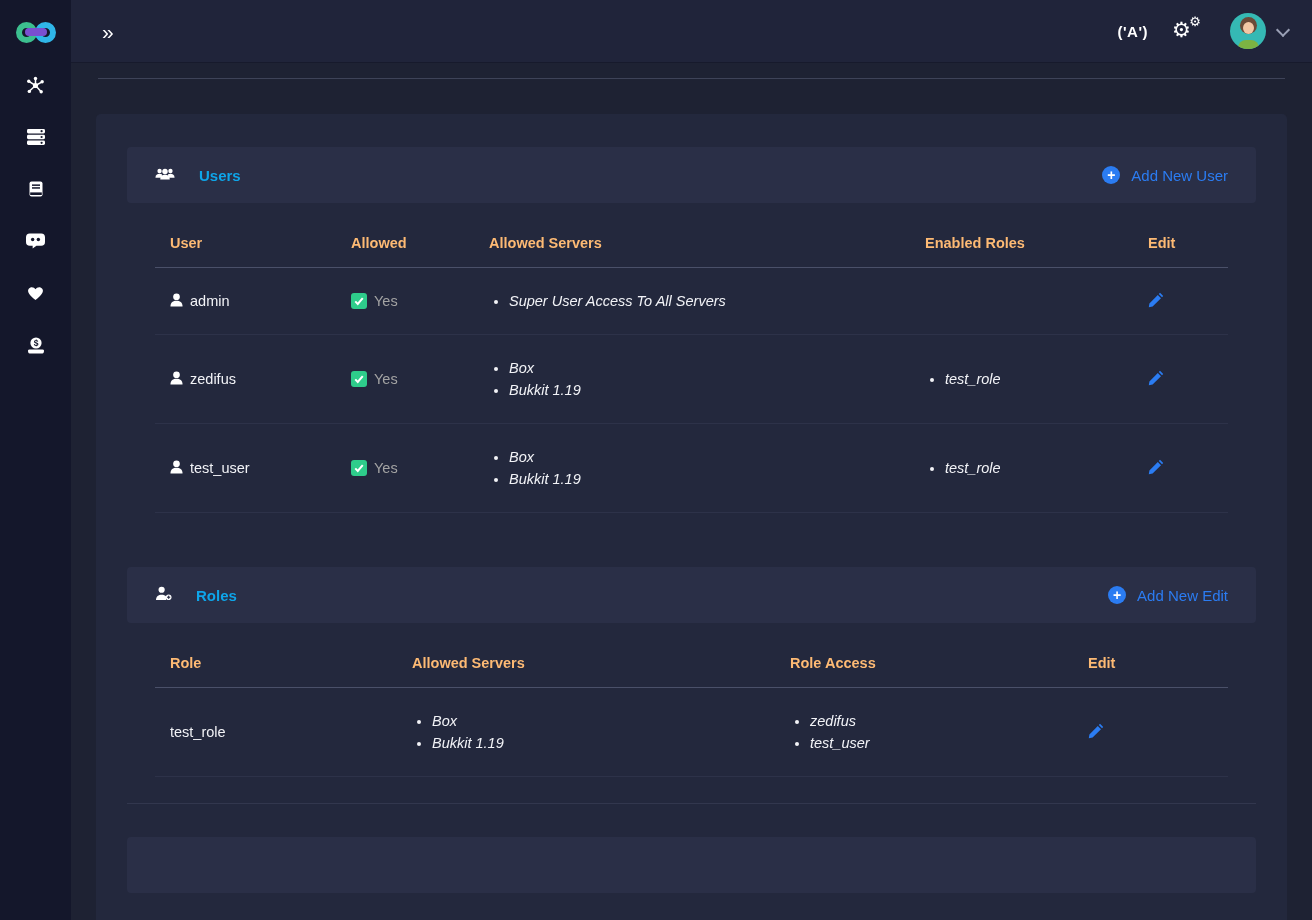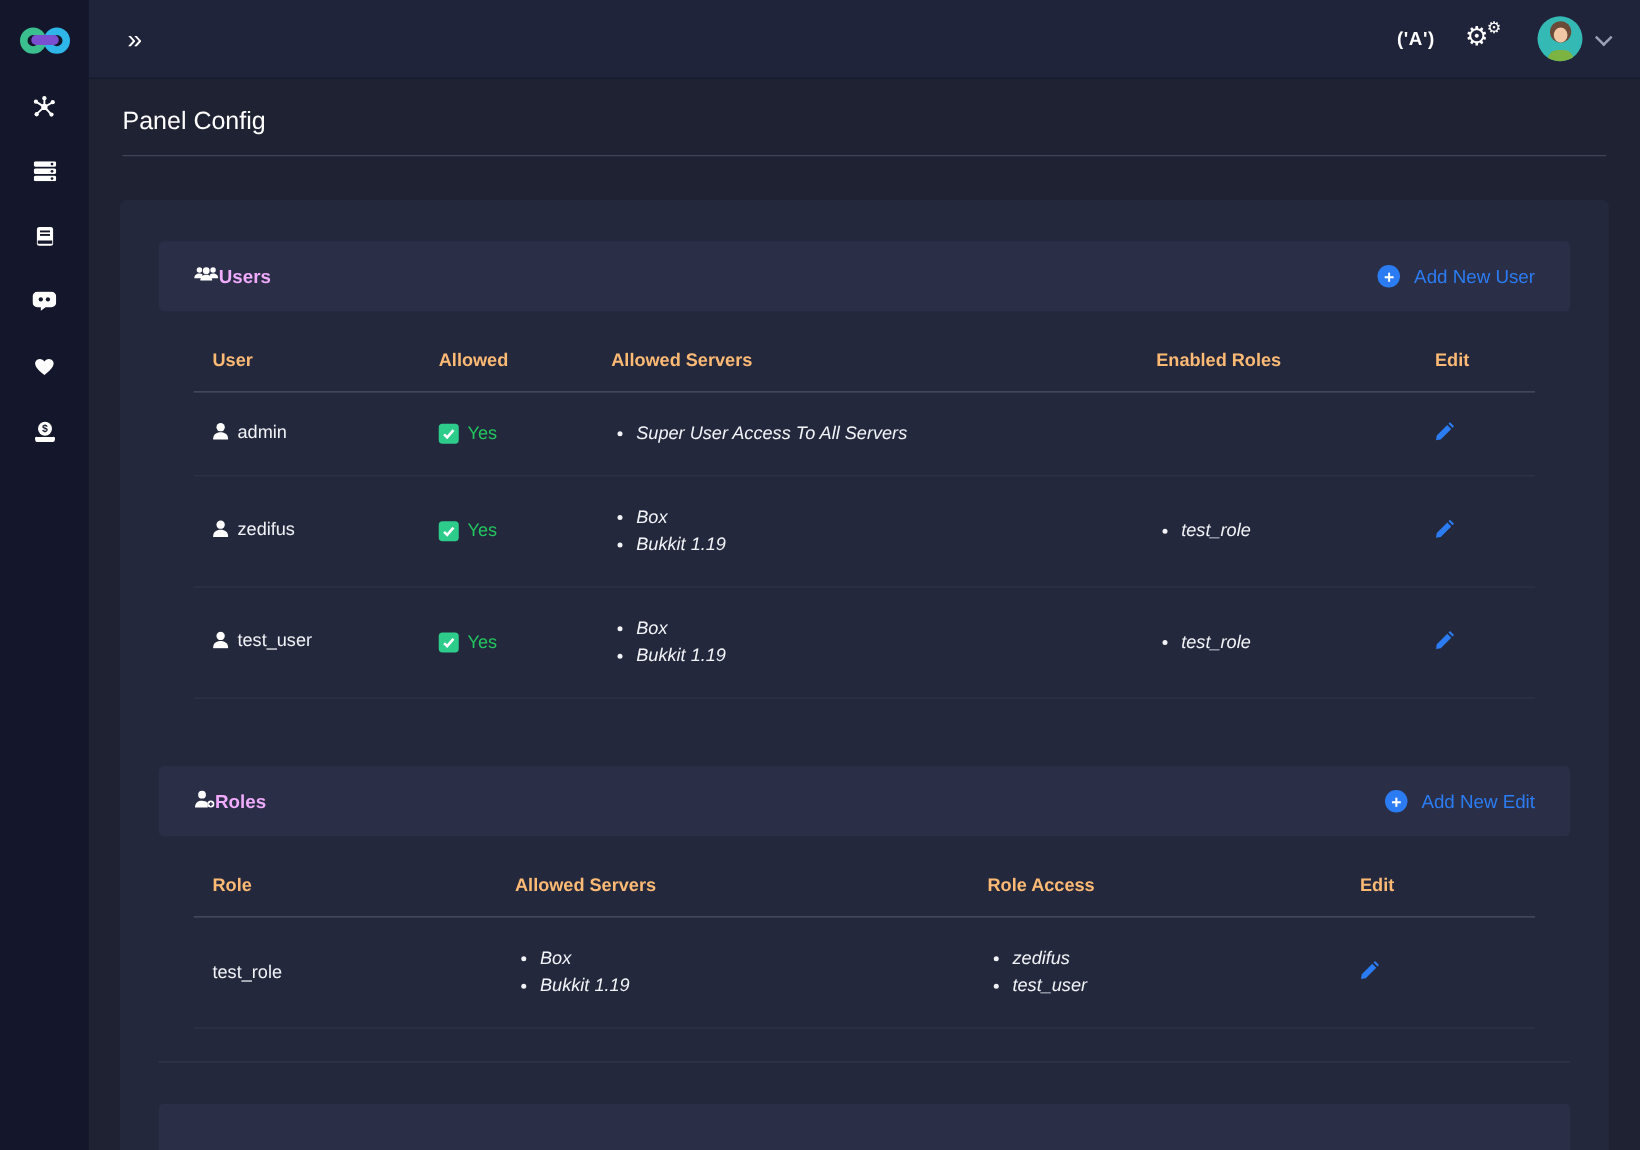--- a/index.html
+++ b/index.html
@@ -33,30 +33,30 @@
   .av-face{position:absolute;top:9px;left:13px;width:11px;height:12px;background:#f2c7a5;border-radius:50%;}
   .av-body{position:absolute;bottom:-3px;left:8px;width:21px;height:12px;background:#7cb342;border-radius:8px 8px 0 0;}
   .chevron-down{width:8px;height:8px;border-right:2px solid #9aa0b5;border-bottom:2px solid #9aa0b5;
     transform:rotate(45deg);margin:-3px 0 0 12px;cursor:pointer;}
   
   .main{position:absolute;left:71px;top:63px;width:1241px;height:857px;}
   .page-title{margin:23px 27px 0;font-size:20px;font-weight:500;color:#fff;}
   .title-rule{border:0;border-top:1px solid #3e4358;margin:15px 27px 0;}
   .content-card{margin:35px 25px 0;background:#23283d;border-radius:5px;padding:33px 31px 40px;height:900px;box-sizing:border-box;}
   .section-header{background:#2a2f47;border-radius:4px;height:56px;display:flex;align-items:center;padding:0 28px;}
-  .section-title{display:flex;align-items:center;gap:0;font-weight:bold;font-size:15px;color:#f0abfc;}
+  .section-title{display:flex;align-items:center;gap:24px;font-weight:bold;font-size:15px;color:#0ea5e9;}
   .add-link{margin-left:auto;display:flex;align-items:center;gap:11px;color:#2b7cf2;font-size:15px;cursor:pointer;}
   .plus-icon{width:18px;height:18px;border-radius:50%;background:#2b7cf2;color:#fff;display:flex;align-items:center;
     justify-content:center;font-size:14px;font-weight:bold;line-height:1;padding-bottom:1px;box-sizing:border-box;}
   .table-wrap{padding:0 28px;}
   table{width:100%;border-collapse:collapse;table-layout:fixed;}
   th{text-align:left;font-size:14.5px;font-weight:bold;color:#fdba74;padding:32px 15px 16px;border-bottom:1px solid #4a5069;}
   td{font-size:14.5px;color:#f2f3f7;padding:22px 15px;border-bottom:1px solid #2d3249;vertical-align:middle;}
-  .user-cell{display:flex;align-items:flex-start;gap:7px;}
-  .yes-cell{display:flex;align-items:center;gap:7px;color:#22c55e;}
+  .user-cell{display:flex;align-items:center;gap:7px;}
+  .yes-cell{display:flex;align-items:center;gap:7px;color:#a3a3a3;}
   .checkbox{width:16px;height:16px;border-radius:3px;background:#2ecc8b;display:flex;align-items:center;justify-content:center;}
   ul.cell-list{margin:0;padding-left:20px;font-style:italic;}
   ul.cell-list li{padding:3px 0;}
   .edit-btn{cursor:pointer;display:inline-block;}
   .section-gap{height:54px;}
   .bottom-rule{border:0;border-top:1px solid #32374e;margin:26px 0 0;}
   .partial{margin-top:33px;}
 </style>
 </head>
 <body>
@@ -154,21 +154,20 @@
     <span class="avatar">
       <span class="av-hair"></span>
       <span class="av-face"></span>
       <span class="av-body"></span>
     </span>
     <span class="chevron-down"></span>
   </div>
 </div>
 
 <div class="main">
-  <div class="page-title">Panel Config</div>
   <hr class="title-rule">
 
   <div class="content-card">
 
     <div class="section-header">
       <span class="section-title">
         <span>
           <svg width="20" height="14" viewBox="0 0 22 15" fill="#fff">
             <circle cx="5" cy="4.2" r="2.4"></circle>
               <path d="M0.5 11.5 C0.5 8.6 2.5 7.3 5 7.3 C6 7.3 6.9 7.5 7.6 7.9 L7.6 11.5 Z"></path>

